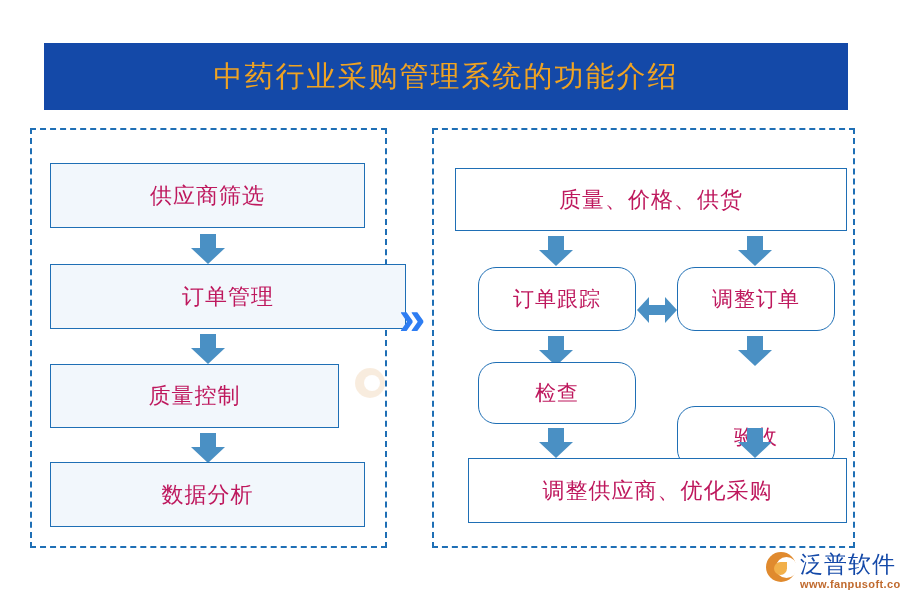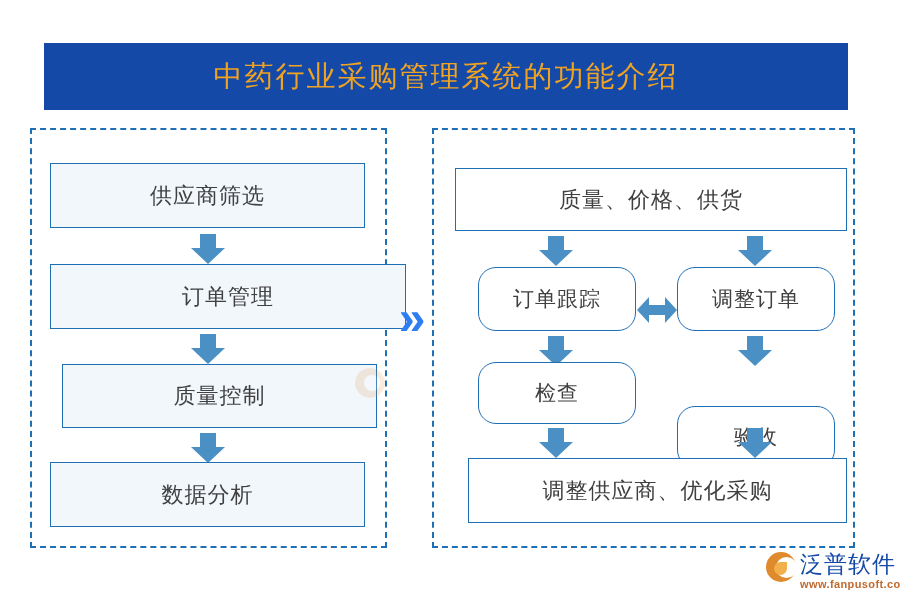--- a/index.html
+++ b/index.html
@@ -48,21 +48,21 @@
   #right-panel { left: 432px; top: 128px; width: 423px; height: 420px; }
 
   
   .flow-box {
     position: absolute;
     box-sizing: border-box;
     border: 1.5px solid #1F6FB5;
     display: flex;
     align-items: center;
     justify-content: center;
-    color: #404040;
+    color: #be185d;
     font-size: 22px;
     letter-spacing: 1px;
     white-space: nowrap;
     font-family: "Liberation Serif", "DejaVu Serif", serif;
   }
   .flow-box.tinted { background: #F2F7FC; }
   .flow-box.plain  { background: #FFFFFF; }
   .flow-box.small  { font-size: 21px; border-radius: 18px; }
 
   
@@ -256,21 +256,21 @@
 
 <div class="flow-box tinted" style="left:50px; top:264px; width:356px; height:65px;">
   <span>订单管理</span>
 </div>
 
 <div class="arrow-down" style="left:191px; top:334px;">
   <span class="shaft"></span>
   <span class="head"></span>
 </div>
 
-<div class="flow-box tinted" style="left:50px; top:364px; width:315px; height:64px;margin-left:12px;">
+<div class="flow-box tinted" style="left:50px; top:364px; width:289px; height:64px;">
   <span>质量控制</span>
 </div>
 
 <div class="arrow-down" style="left:191px; top:433px;">
   <span class="shaft"></span>
   <span class="head"></span>
 </div>
 
 <div class="flow-box tinted" style="left:50px; top:462px; width:315px; height:65px;">
   <span>数据分析</span>

